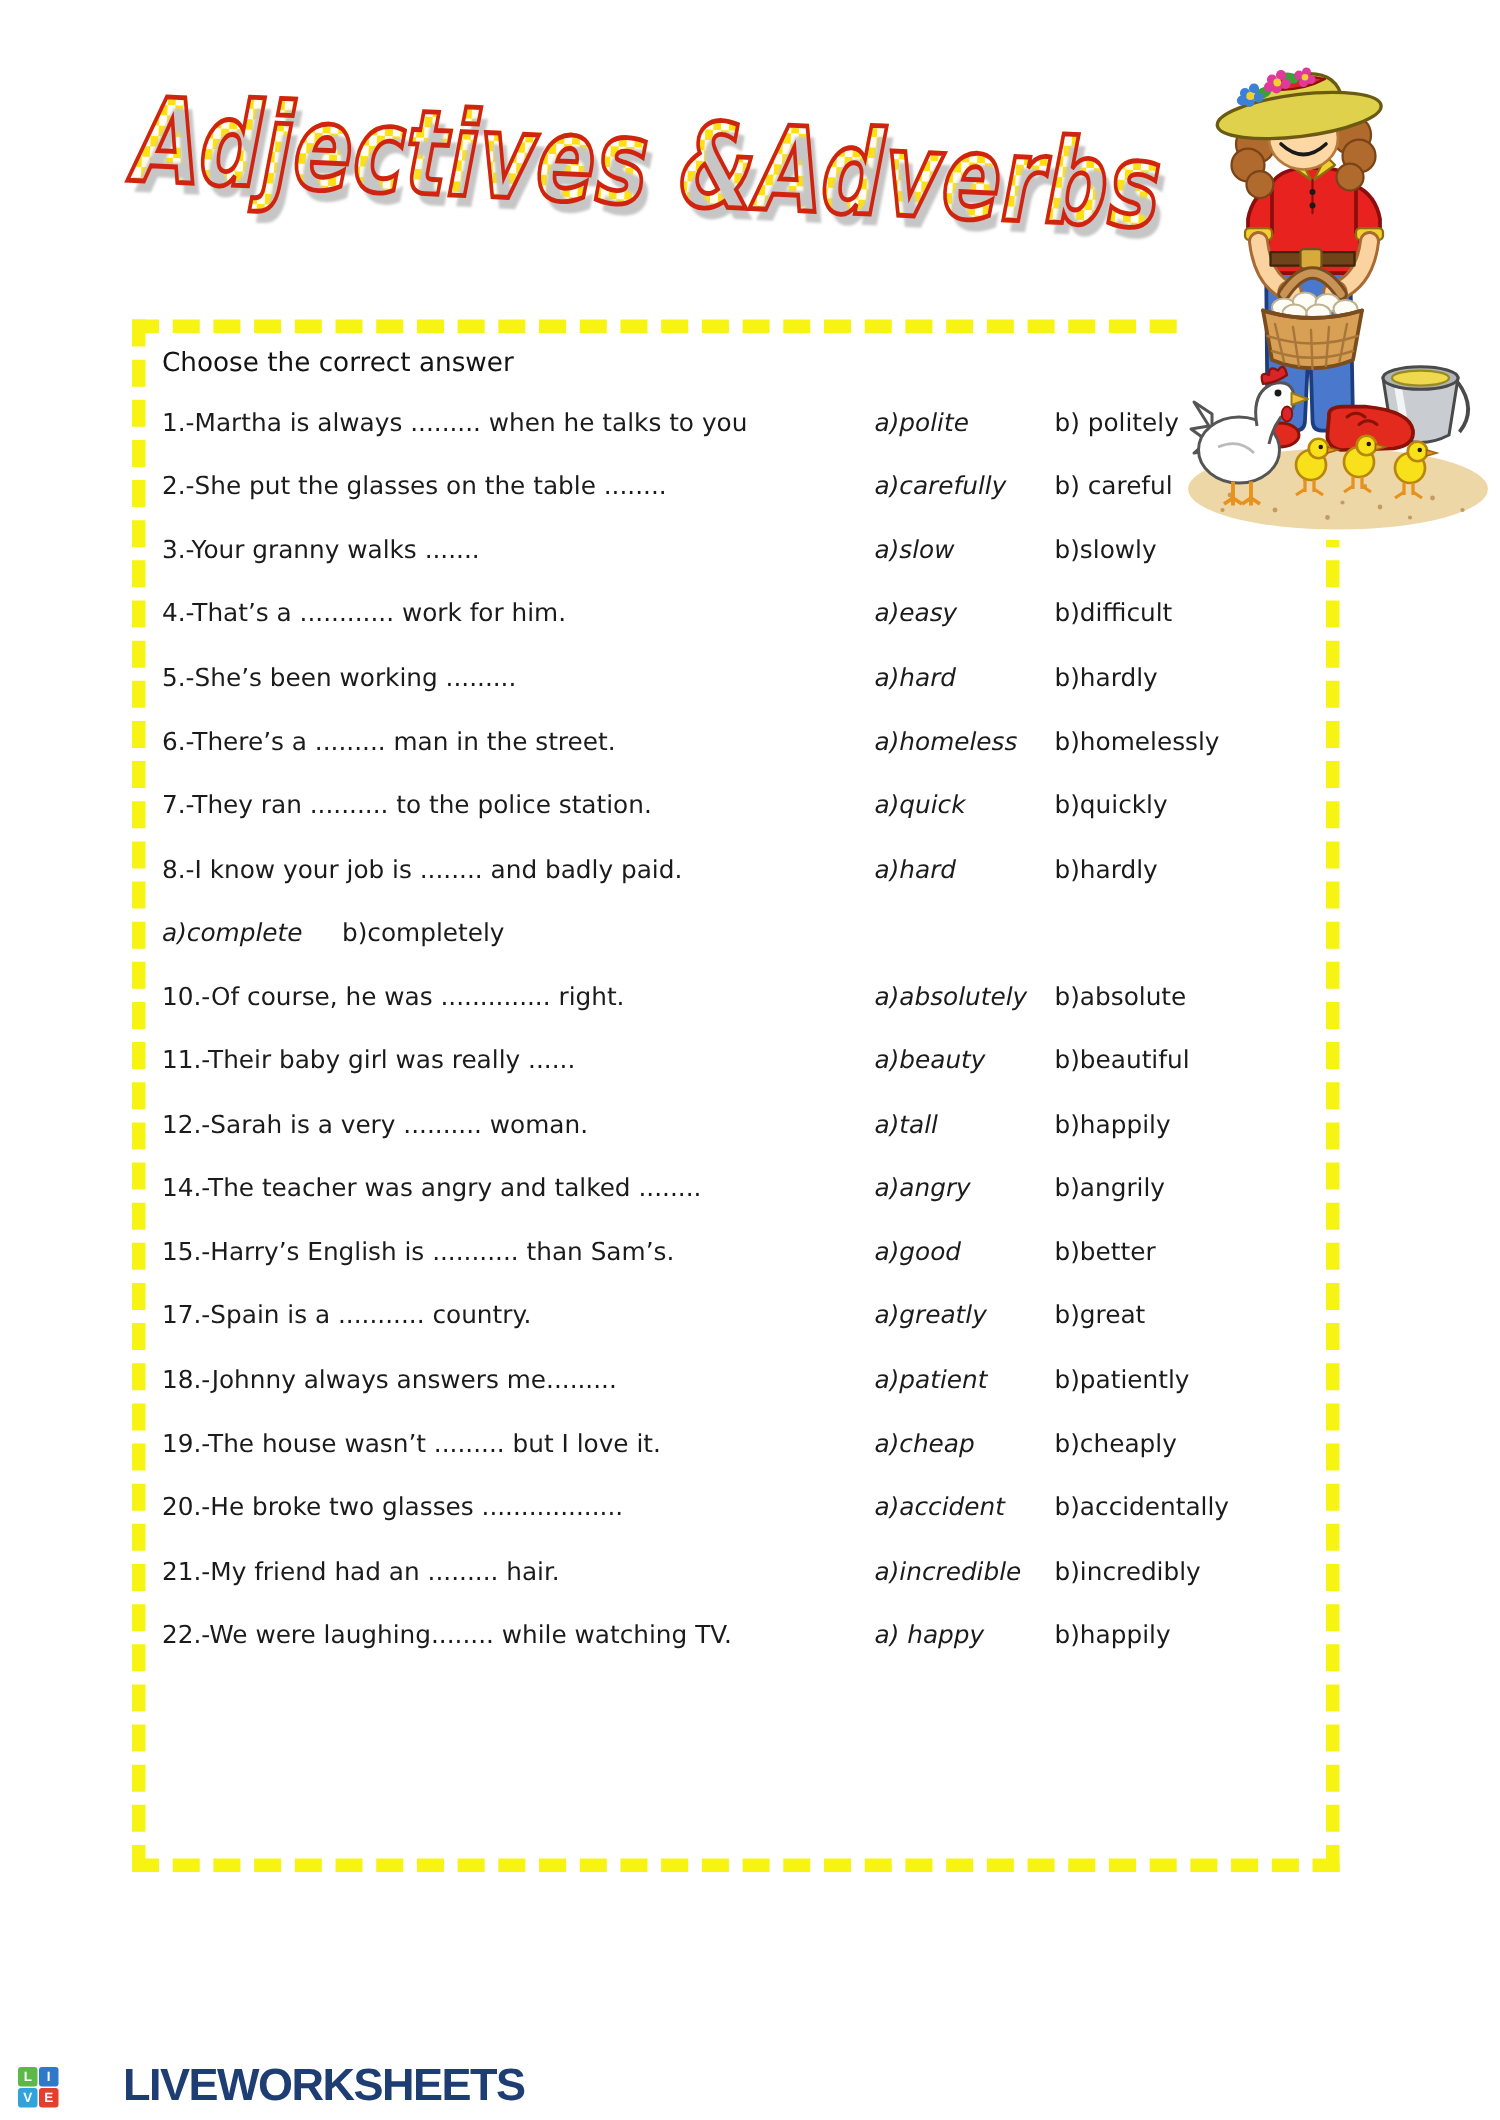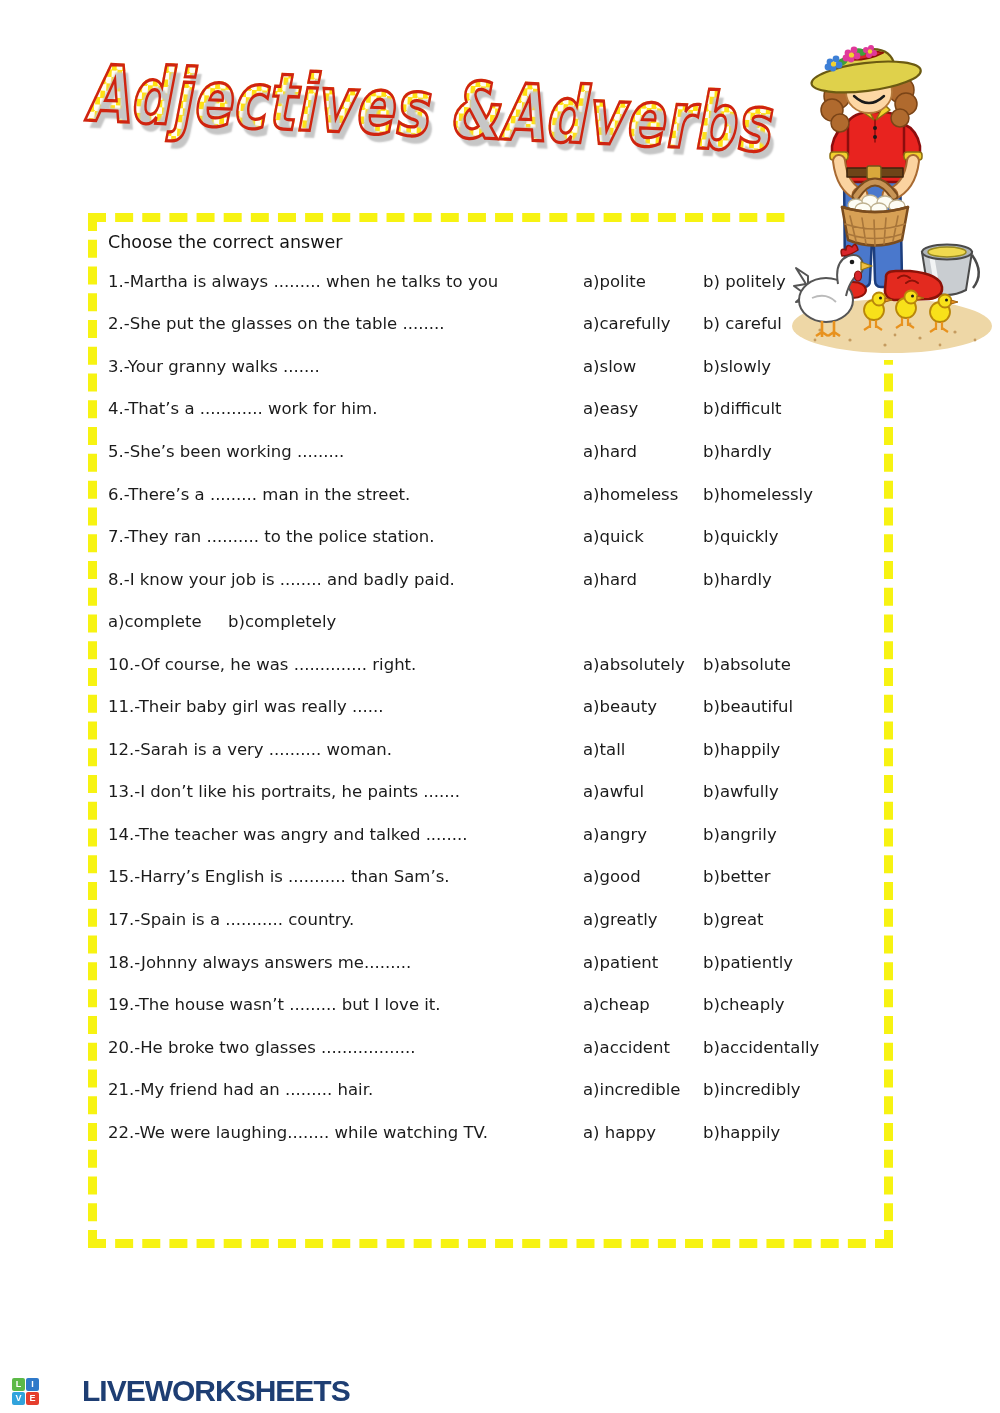--- a/index.html
+++ b/index.html
@@ -26,21 +26,21 @@
   }
 
   
   .sheet{position:absolute;left:88px;top:213px;width:805px;height:1035px;
          box-sizing:border-box;border:9px dashed #F7F312;z-index:1;}
   .instruction{margin:10px 0 0 11px;font-weight:normal;font-size:17.5px;color:#141414;}
   .qlist{margin-top:8px;}
   .qrow{display:flex;align-items:center;height:42.55px;padding-left:11px;
         font-size:16.5px;color:#1b1b1b;}
   .qtext{width:475px;flex:none;}
-  .opt-a{width:120px;flex:none;cursor:pointer;}
+  .opt-a{width:120px;flex:none;cursor:pointer;font-style:italic;}
   .opt-b{flex:1;cursor:pointer;}
 
   
   .illus{position:absolute;left:790px;top:40px;width:210px;height:320px;z-index:6;}
 
   
   .footer{position:absolute;left:12px;top:1374px;display:flex;align-items:center;z-index:5;}
   .tiles{display:grid;grid-template-columns:13px 13px;grid-template-rows:13px 13px;
          gap:1px;margin-right:3px;}
   .tile{display:flex;align-items:center;justify-content:center;
@@ -110,25 +110,20 @@
       </div>
       <div class="qrow">
         <div class="qtext">11.-Their baby girl was really ......</div>
         <div class="opt-a">a)beauty</div>
         <div class="opt-b">b)beautiful</div>
       </div>
       <div class="qrow">
         <div class="qtext">12.-Sarah is a very .......... woman.</div>
         <div class="opt-a">a)tall</div>
         <div class="opt-b">b)happily</div>
-      </div>
-      <div class="qrow">
-        <div class="qtext">13.-I don’t like his portraits, he paints .......</div>
-        <div class="opt-a">a)awful</div>
-        <div class="opt-b">b)awfully</div>
       </div>
       <div class="qrow">
         <div class="qtext">14.-The teacher was angry and talked ........</div>
         <div class="opt-a">a)angry</div>
         <div class="opt-b">b)angrily</div>
       </div>
       <div class="qrow">
         <div class="qtext">15.-Harry’s English is ........... than Sam’s.</div>
         <div class="opt-a">a)good</div>
         <div class="opt-b">b)better</div>

